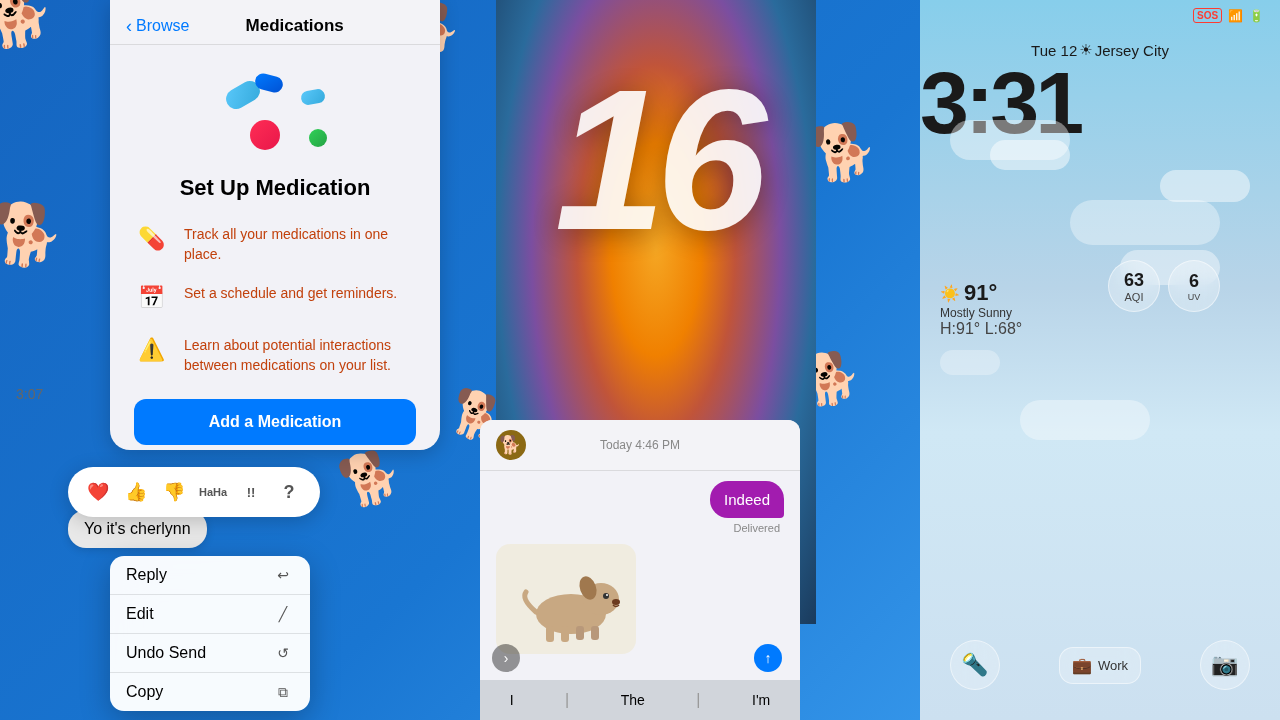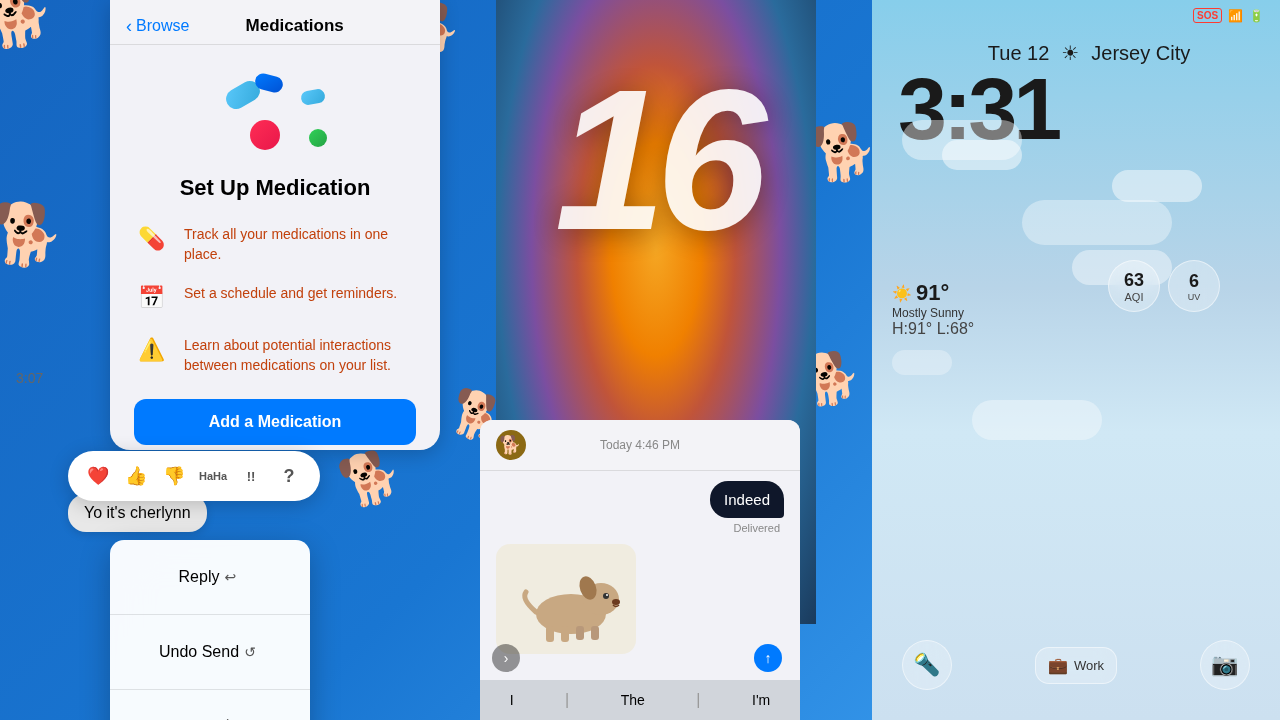--- a/index.html
+++ b/index.html
@@ -17,21 +17,21 @@
       position: absolute;
       inset: 0;
       background: linear-gradient(135deg, #1565c0 0%, #1976d2 50%, #42a5f5 100%);
       z-index: 0;
     }
 
     
     .messages-panel {
       position: absolute;
       left: 0;
-      top: 0;
+      top: 16px;
       width: 440px;
       height: 540px;
       z-index: 10;
     }
 
     
     .reaction-bar {
       position: absolute;
       top: 451px;
       left: 68px;
@@ -79,22 +79,22 @@
       background: rgba(255,255,255,0.97);
       border-radius: 14px;
       overflow: hidden;
       box-shadow: 0 8px 30px rgba(0,0,0,0.25);
       z-index: 20;
       backdrop-filter: blur(20px);
     }
     .context-menu-item {
       display: flex;
       align-items: center;
-      justify-content: center;
-      padding: 26px 16px;
+      justify-content: space-between;
+      padding: 8px 16px;
       font-size: 16px;
       color: #000;
       border-bottom: 0.5px solid rgba(0,0,0,0.1);
       cursor: pointer;
     }
     .context-menu-item:last-child { border-bottom: none; }
     .menu-icon {
       width: 22px;
       height: 22px;
       display: flex;
@@ -341,21 +341,21 @@
       padding: 10px 16px;
       display: flex;
       flex-direction: column;
       gap: 10px;
       height: 200px;
       overflow: hidden;
     }
 
     .msg-sent {
       align-self: flex-end;
-      background: #0f172a;
+      background: #a21caf;
       color: white;
       padding: 10px 14px;
       border-radius: 18px 18px 4px 18px;
       font-size: 15px;
       max-width: 70%;
     }
     .msg-delivered {
       align-self: flex-end;
       font-size: 11px;
       color: #888;
@@ -425,26 +425,25 @@
       font-size: 14px;
       z-index: 8;
       cursor: pointer;
     }
 
     
     .lockscreen-panel {
       position: absolute;
       right: 0;
       top: 0;
-      width: 408px;
+      width: 360px;
       height: 720px;
       background: linear-gradient(180deg, #87CEEB 0%, #b8d4e8 40%, #d0e8f5 60%, #cce0f0 100%);
       z-index: 5;
       overflow: hidden;
-      padding-left: 26px;
     }
 
     .lockscreen-status {
       display: flex;
       justify-content: flex-end;
       align-items: center;
       padding: 8px 16px;
       gap: 6px;
       font-size: 12px;
       color: #000;
@@ -454,26 +453,26 @@
       font-weight: 600;
       color: #ff3b30;
       border: 1px solid #ff3b30;
       border-radius: 3px;
       padding: 1px 3px;
     }
 
     .lock-date-row {
       text-align: center;
       padding: 10px 0 0;
-      font-size: 20px;
+      font-size: 15px;
       color: #1a1a1a;
       display: flex;
       align-items: center;
       justify-content: center;
-      gap: 12px;
+      gap: 2px;
     }
     .lock-time {
       font-size: 88px;
       font-weight: 700;
       color: #1a1a1a;
       letter-spacing: -4px;
       line-height: 1;
       padding: 0 0 10px;
     }
 
@@ -677,26 +676,26 @@
   </div>
 
   <div class="message-bubble">Yo it's cherlynn</div>
 
   <div class="context-menu">
     <div class="context-menu-item">
       <span>Reply</span>
       <span class="menu-icon">↩</span>
     </div>
     <div class="context-menu-item">
+      <span>Edit</span>
+      <span class="menu-icon">╱</span>
+    </div>
+    <div class="context-menu-item">
       <span>Undo Send</span>
       <span class="menu-icon">↺</span>
-    </div>
-    <div class="context-menu-item">
-      <span>Edit</span>
-      <span class="menu-icon">╱</span>
     </div>
     <div class="context-menu-item">
       <span>Copy</span>
       <span class="menu-icon">⧉</span>
     </div>
 
   </div>
 </div>
 
 <div class="ios16-panel">

